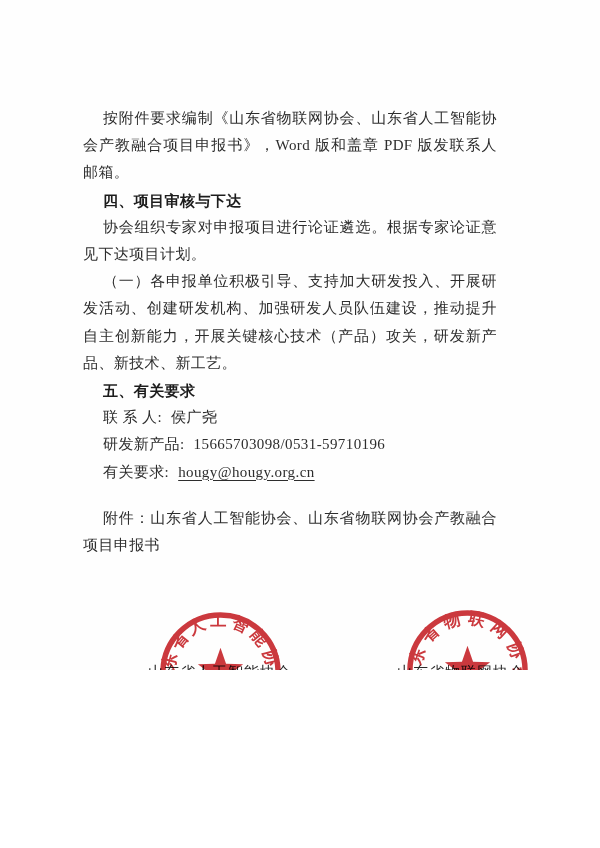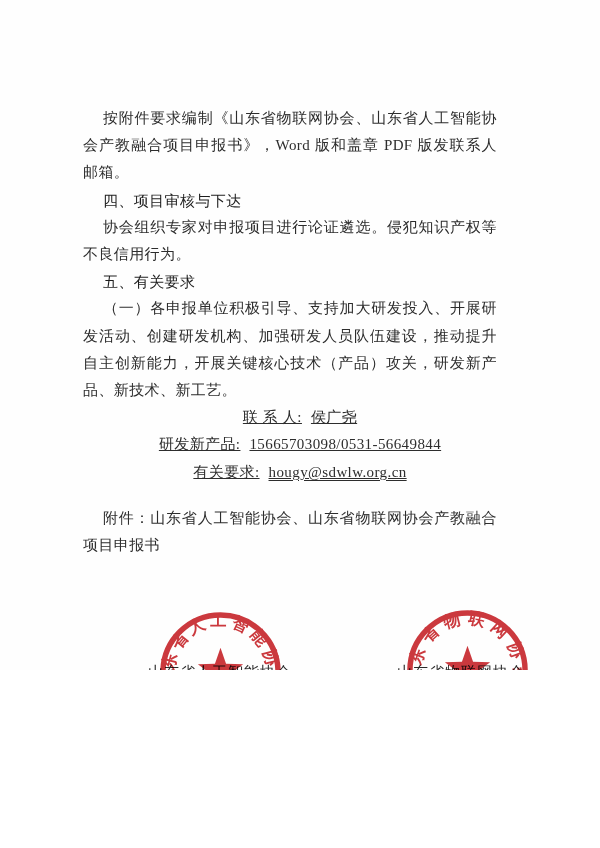--- a/index.html
+++ b/index.html
@@ -21,28 +21,27 @@
     font-size:15px;
     line-height:27.2px;
     letter-spacing:0.4px;
     text-align:justify;
     color:#2d2d2d;
   }
   .indent{text-indent:20px;}
   .heading{
     text-indent:20px;
     font-family:"Liberation Sans","DejaVu Sans",sans-serif;
-    font-weight:400;
+    font-weight:700;
     color:#1c1c1c;
     text-align:left;
   }
   .contact-line{
     text-indent:20px;
-    text-align:center;
-    text-decoration:underline;
+    text-align:left;
   }
   .contact-value{margin-left:9px;}
   .underline{text-decoration:underline;text-underline-offset:3px;}
   .attachment{margin-top:19px;}
   .signature{
     position:absolute;
     font-size:15px;
     line-height:17px;
     letter-spacing:1px;
     color:#2a2a2a;
@@ -87,32 +86,32 @@
   }
 </style>
 </head>
 <body>
 
 <div class="page">
 
   <div class="content">
     <p class="para indent">按附件要求编制《山东省物联网协会、山东省人工智能协会产教融合项目申报书》，Word 版和盖章 PDF 版发联系人邮箱。</p>
     <p class="para heading">四、项目审核与下达</p>
-    <p class="para indent">协会组织专家对申报项目进行论证遴选。侵犯知识产权等不良信用行为。</p>
+    <p class="para indent">协会组织专家对申报项目进行论证遴选。根据专家论证意见下达项目计划。</p>
+    <p class="para indent">（一）各申报单位积极引导、支持加大研发投入、开展研发活动、创建研发机构、加强研发人员队伍建设，推动提升自主创新能力，开展关键核心技术（产品）攻关，研发新产品、新技术、新工艺。</p>
     <p class="para heading">五、有关要求</p>
-    <p class="para indent">（一）各申报单位积极引导、支持加大研发投入、开展研发活动、创建研发机构、加强研发人员队伍建设，推动提升自主创新能力，开展关键核心技术（产品）攻关，研发新产品、新技术、新工艺。</p>
 
     <p class="para contact-line">
       <span>联 系 人:</span><span class="contact-value">侯广尧</span>
     </p>
     <p class="para contact-line">
-      <span>研发新产品:</span><span class="contact-value">15665703098/0531-56649844</span>
+      <span>研发新产品:</span><span class="contact-value">15665703098/0531-59710196</span>
     </p>
     <p class="para contact-line">
-      <span>有关要求:</span><span class="contact-value underline">hougy@sdwlw.org.cn</span>
+      <span>有关要求:</span><span class="contact-value underline">hougy@hougy.org.cn</span>
     </p>
 
     <p class="para indent attachment">附件：山东省人工智能协会、山东省物联网协会产教融合项目申报书</p>
   </div>
 
   <div class="signature sig-left-org">山东省人工智能协会</div>
   <div class="signature sig-right-org">山东省物联网协会</div>
   <div class="signature sig-date">2022 年 1 月 7 日</div>
 
   <svg class="seal seal-left" viewBox="0 0 130 130">

